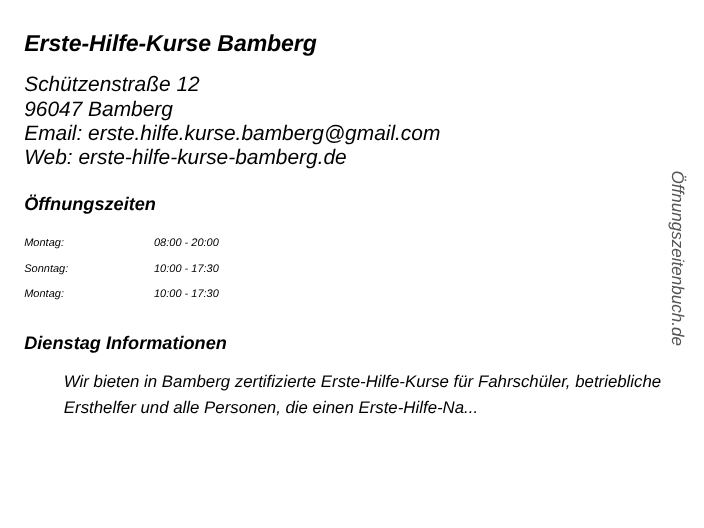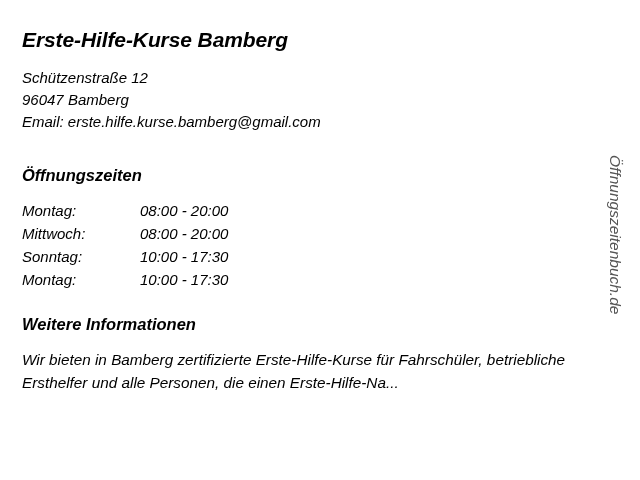--- a/index.html
+++ b/index.html
@@ -29,33 +29,33 @@
     width: 560px;
   }
   .title {
     font-size: 21px;
     font-weight: bold;
     line-height: 26px;
     margin: 0 0 14px 0;
     letter-spacing: -0.1px;
   }
   .addr-line {
-    font-size: 15px;
+    font-size: 19px;
     line-height: 22px;
     white-space: pre;
   }
   .section-head {
     font-size: 16.5px;
     font-weight: bold;
-    margin-top: 33px;
+    margin-top: 22px;
     margin-bottom: 14px;
   }
   table.hours {
     border-collapse: collapse;
-    font-size: 15px;
+    font-size: 10px;
   }
   table.hours td {
     padding: 0;
     line-height: 23px;
     vertical-align: top;
     white-space: pre;
   }
   td.day {
     width: 118px;
     padding-right: 4px;
@@ -68,20 +68,21 @@
     font-size: 16.5px;
     font-weight: bold;
     margin-top: 24px;
     margin-bottom: 14px;
   }
   .info-text {
     font-size: 15.3px;
     line-height: 23px;
     width: 558px;
     word-break: break-word;
+    margin-left: 36px;
   }
   .vertical-brand {
     position: absolute;
     left: 606px;
     top: 138px;
     font-size: 15.5px;
     color: #555555;
     writing-mode: vertical-rl;
     transform: none;
     letter-spacing: 0px;
@@ -93,44 +94,41 @@
 
 <div class="page">
 
   <div class="content">
 
     <h1 class="title">Erste-Hilfe-Kurse Bamberg</h1>
 
     <div class="addr-line">Schützenstraße 12</div>
     <div class="addr-line">96047 Bamberg</div>
     <div class="addr-line">Email: erste.hilfe.kurse.bamberg@gmail.com</div>
+    <div class="addr-line">Web: erste-hilfe-kurse-bamberg.de</div>
 
     <h2 class="section-head">Öffnungszeiten</h2>
 
     <table class="hours">
       <tbody>
         <tr>
           <td class="day">Montag:</td>
-          <td class="time">08:00 - 20:00</td>
-        </tr>
-        <tr>
-          <td class="day">Mittwoch:</td>
           <td class="time">08:00 - 20:00</td>
         </tr>
         <tr>
           <td class="day">Sonntag:</td>
           <td class="time">10:00 - 17:30</td>
         </tr>
         <tr>
           <td class="day">Montag:</td>
           <td class="time">10:00 - 17:30</td>
         </tr>
       </tbody>
     </table>
 
-    <h2 class="info-head">Weitere Informationen</h2>
+    <h2 class="info-head">Dienstag Informationen</h2>
     <div class="info-text">Wir bieten in Bamberg zertifizierte Erste-Hilfe-Kurse für Fahrschüler, betriebliche Ersthelfer und alle Personen, die einen Erste-Hilfe-Na...</div>
 
   </div>
 
   <div class="vertical-brand">Öffnungszeitenbuch.de</div>
 
 </div>
 
 </body></html>

